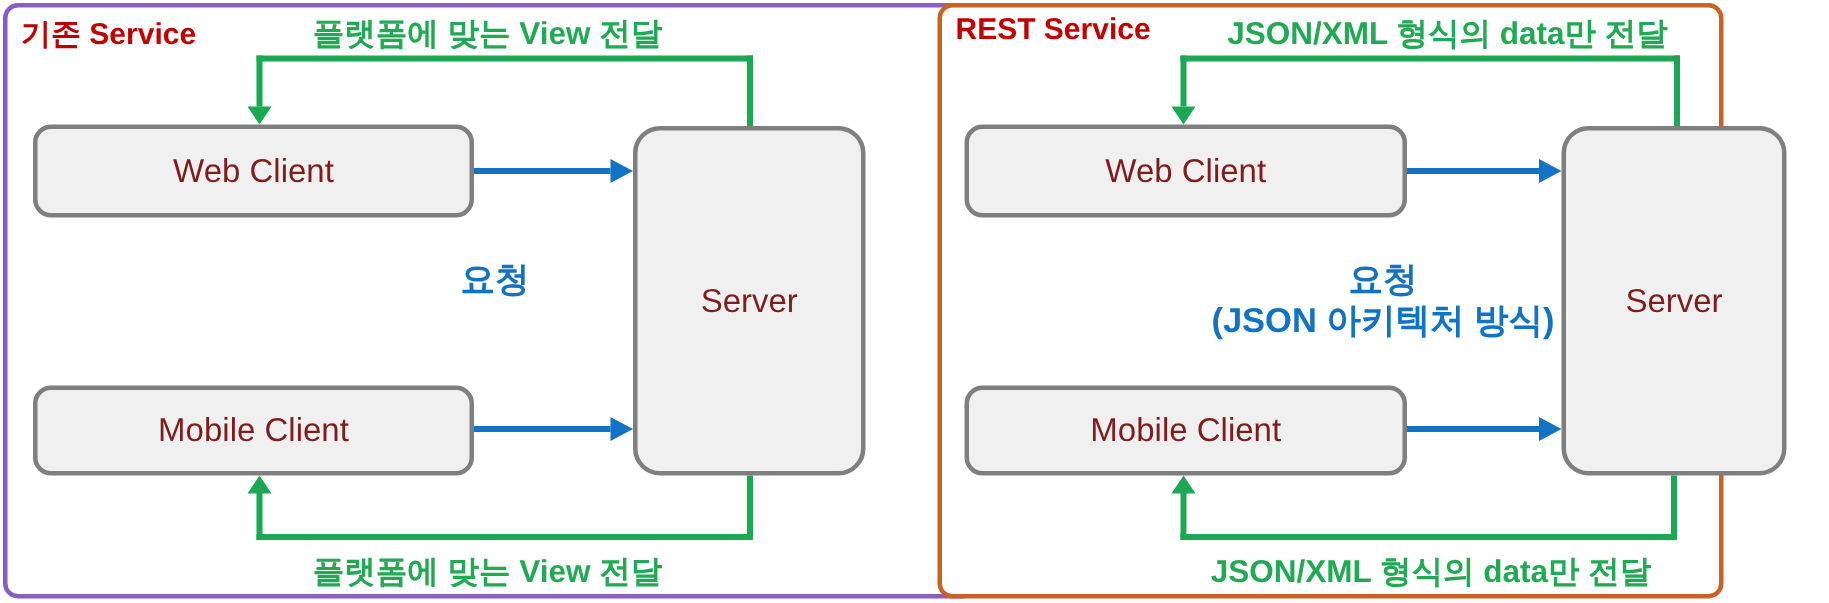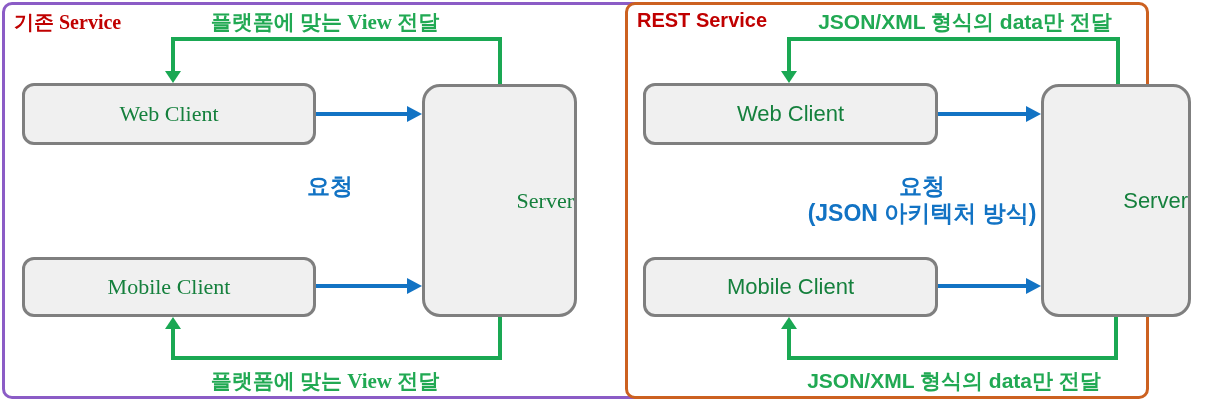--- a/index.html
+++ b/index.html
@@ -5,39 +5,39 @@
   html,body{margin:0;padding:0;background:#ffffff;}
   .stage{
     position:relative;width:1219px;height:402px;background:#ffffff;
     font-family:"Liberation Sans","DejaVu Sans",sans-serif;
     overflow:hidden;
   }
   .panel{
     position:absolute;top:2px;height:397px;box-sizing:border-box;
     border:3px solid #000;border-radius:10px;background:#ffffff;
   }
-  .panel--legacy{left:2px;width:650px;border-color:#8B5CC6;font-family:Liberation Serif, serif;}
+  .panel--legacy{left:2px;width:650px;border-color:#8B5CC6;}
   .panel--rest{left:625px;width:524px;border-color:#CC6120;}
   .panel-title{
     position:absolute;left:9px;top:4px;font-size:20px;font-weight:bold;color:#C00000;
     white-space:nowrap;
   }
   .flow-label{
     position:absolute;font-size:21px;font-weight:bold;color:#21A953;text-align:center;white-space:nowrap;
   }
   .request-label{
     position:absolute;font-size:23px;font-weight:bold;color:#1273C4;text-align:center;line-height:27px;white-space:nowrap;
   }
   .node{
     position:absolute;box-sizing:border-box;background:#F0F0F0;border:3px solid #7F7F7F;
     display:flex;align-items:center;justify-content:center;
-    font-size:22px;color:#15803d;
+    font-size:22px;color:#7f1d1d;
   }
   .node--client{border-radius:12px;}
-  .node--server{border-radius:18px;justify-content:flex-end;}
+  .node--server{border-radius:18px;}
   .gline{position:absolute;background:#1AA853;}
   .bline{position:absolute;background:#1273C4;}
   .arrow-down{
     position:absolute;width:0;height:0;
     border-left:8px solid transparent;border-right:8px solid transparent;
     border-top:12px solid #1AA853;
   }
   .arrow-up{
     position:absolute;width:0;height:0;
     border-left:8px solid transparent;border-right:8px solid transparent;

